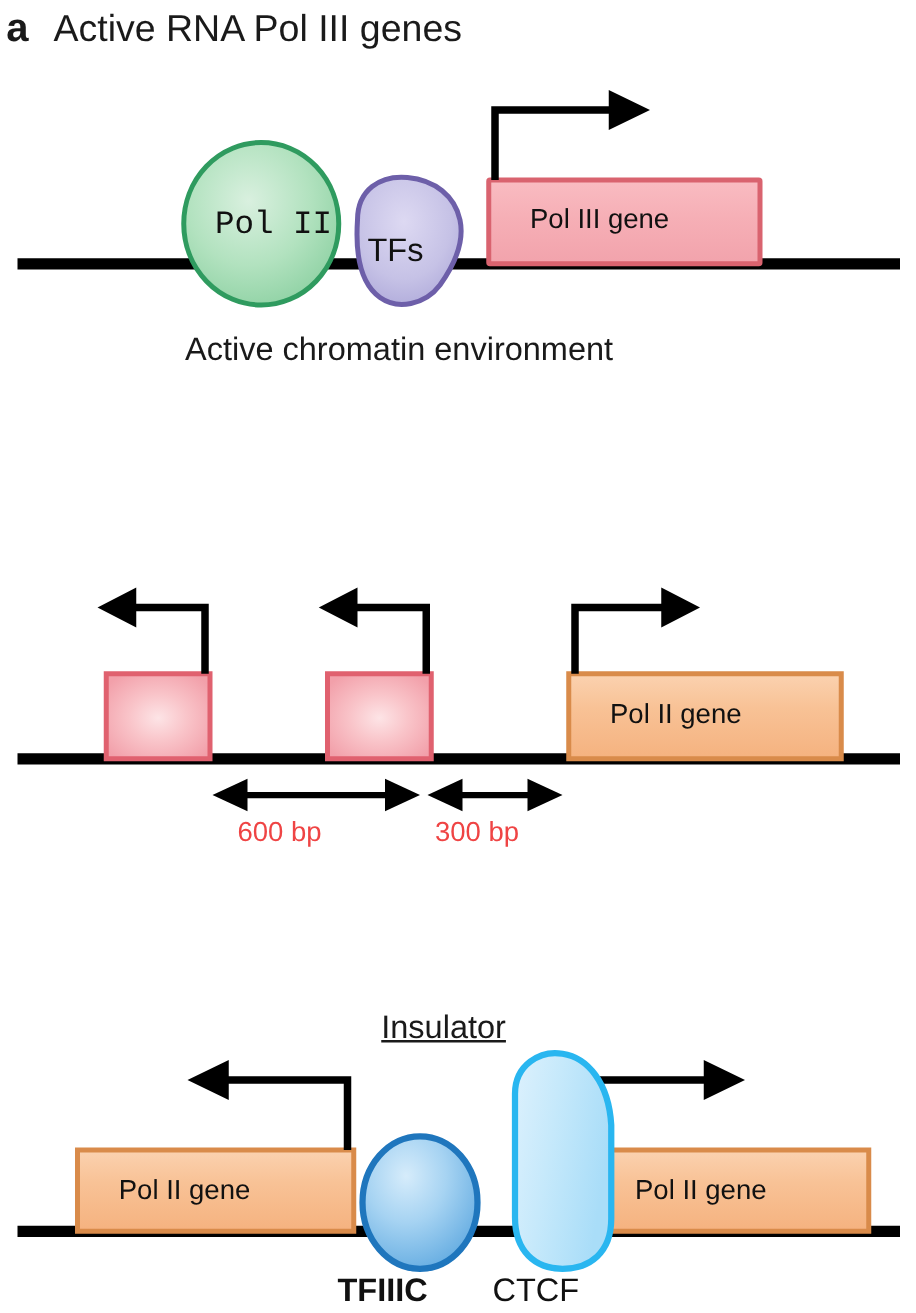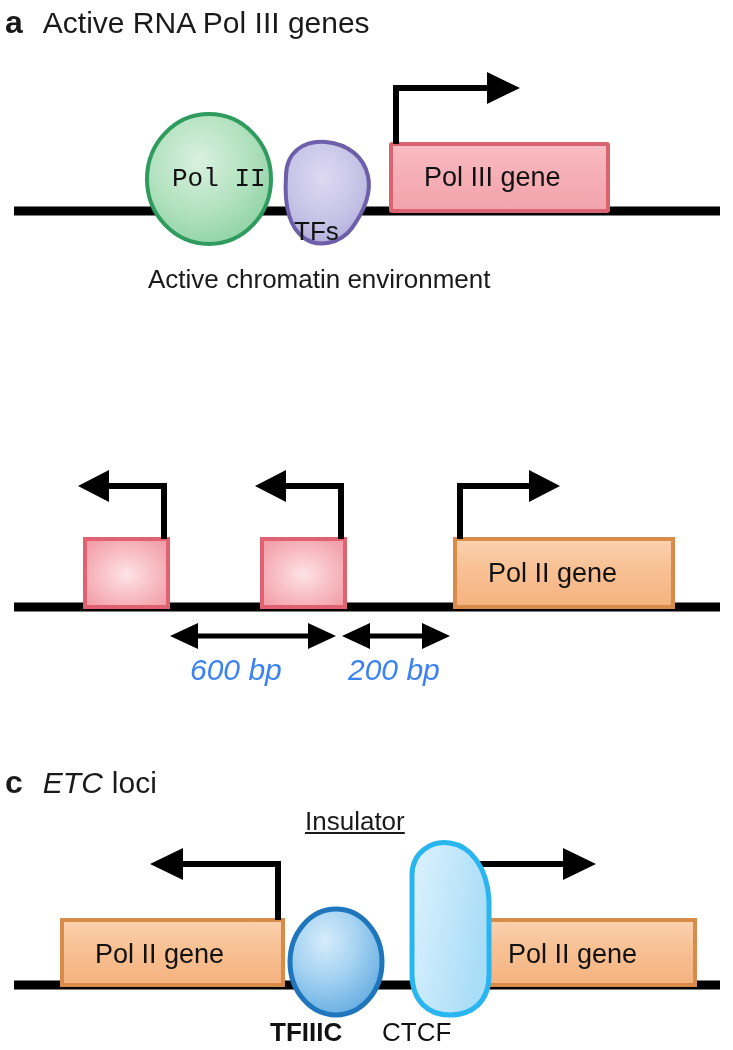--- a/index.html
+++ b/index.html
@@ -44,38 +44,37 @@
   .cap {
     position: absolute;
     white-space: nowrap;
     font-size: 26px;
     line-height: 1;
     color: #1a1a1a;
   }
   .box-label {
     position: absolute;
     white-space: nowrap;
-    font-size: 27px;
+    font-size: 22px;
     line-height: 1;
     color: #111111;
   }
   .shape-label {
     position: absolute;
     white-space: nowrap;
     font-size: 26px;
     line-height: 1;
     color: #111111;
   }
   .dim-label {
     position: absolute;
     white-space: nowrap;
-    font-size: 30px;
-    line-height: 1;
-    color: #3b82f6;
-    font-style: italic;
+    font-size: 22px;
+    line-height: 1;
+    color: #ef4444;
   }
 </style>
 </head>
 <body>
 
 <div id="figure">
 
   <div class="panel-heading" style="left:5px; top:6px;">
     <span class="panel-letter">a</span><span style="display:inline-block;width:20px;"></span><span class="heading-text">Active RNA Pol III genes</span>
   </div>
@@ -183,32 +182,29 @@
 
       <path d="M 412 875 C 412 852, 432 840, 450 843
                C 470 846, 487 866, 489 900
                L 489 975
                C 489 1002, 472 1015, 450 1015
                C 428 1015, 412 1001, 412 974 Z" fill="url(#gradCyan)" stroke="#29b6f0" stroke-width="5"></path>
     </g>
   </svg>
 
   <div class="shape-label" style="left:172px; top:166px;font-family:Liberation Mono, monospace;">Pol II</div>
-  <div class="shape-label" style="left:294px; top:187px;margin-top:31px;">TFs</div>
+  <div class="shape-label" style="left:294px; top:187px;">TFs</div>
   <div class="box-label" style="left:424px; top:164px;">Pol III gene</div>
   <div class="cap" style="left:148px; top:266px;">Active chromatin environment</div>
 
 
   <div class="box-label" style="left:488px; top:560px;">Pol II gene</div>
   <div class="dim-label" style="left:190px; top:655px;">600 bp</div>
-  <div class="dim-label" style="left:348px; top:655px;">200 bp</div>
-
-  <div class="panel-heading" style="left:5px; top:766px;">
-    <span class="panel-letter">c</span><span style="display:inline-block;width:20px;"></span><span class="heading-text heading-italic">ETC</span><span style="display:inline-block;width:9px;"></span><span class="heading-text">loci</span>
-  </div>
+  <div class="dim-label" style="left:348px; top:655px;">300 bp</div>
+
 
   <div class="cap" style="left:305px; top:808px;text-decoration:underline;">Insulator</div>
   <div class="box-label" style="left:95px; top:941px;">Pol II gene</div>
   <div class="box-label" style="left:508px; top:941px;">Pol II gene</div>
   <div class="shape-label" style="left:270px; top:1019px;font-weight:bold;">TFIIIC</div>
-  <div class="shape-label" style="left:382px; top:1019px;">CTCF</div>
+  <div class="shape-label" style="left:394px; top:1019px;">CTCF</div>
 
 </div>
 
 </body></html>

